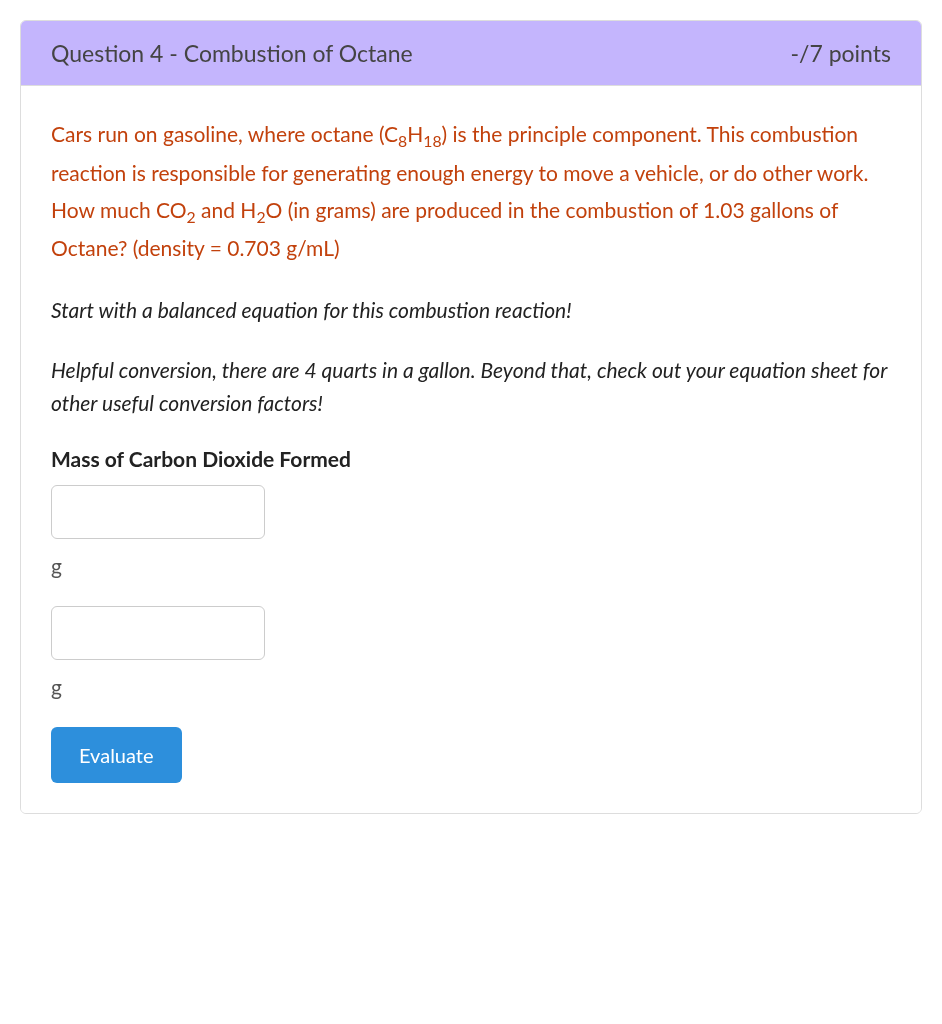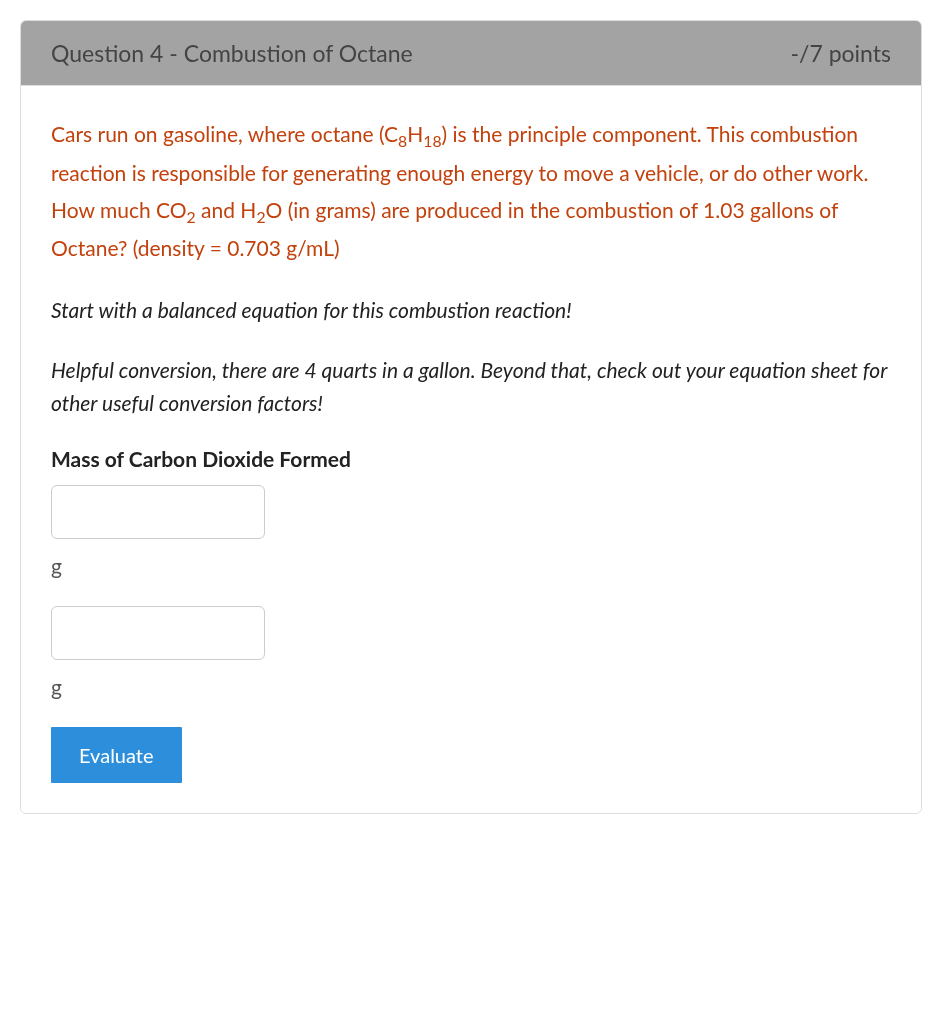--- a/index.html
+++ b/index.html
@@ -14,21 +14,21 @@
       color: #333;
     }
     .question-card {
       border: 1px solid #ddd;
       border-radius: 6px;
       width: 902px;
       margin: 0 auto;
       overflow: hidden;
     }
     .card-header {
-      background: #a3a3a3;
+      background: #c4b5fd;
       border-bottom: 1px solid #ddd;
       padding: 18px 30px;
       display: flex;
       justify-content: space-between;
       align-items: center;
     }
     .header-title {
       font-size: 23px;
       color: #444;
       font-weight: 400;
@@ -74,21 +74,21 @@
     .unit-label {
       font-size: 21px;
       color: #555;
       margin-bottom: 28px;
       display: block;
     }
     .evaluate-btn {
       background: #2d8fdc;
       color: #ffffff;
       border: none;
-      border-radius: 1px;
+      border-radius: 6px;
       padding: 16px 28px;
       font-size: 20px;
       cursor: pointer;
       font-family: inherit;
     }
     sub {
       font-size: 0.75em;
       vertical-align: sub;
     }
   </style>

